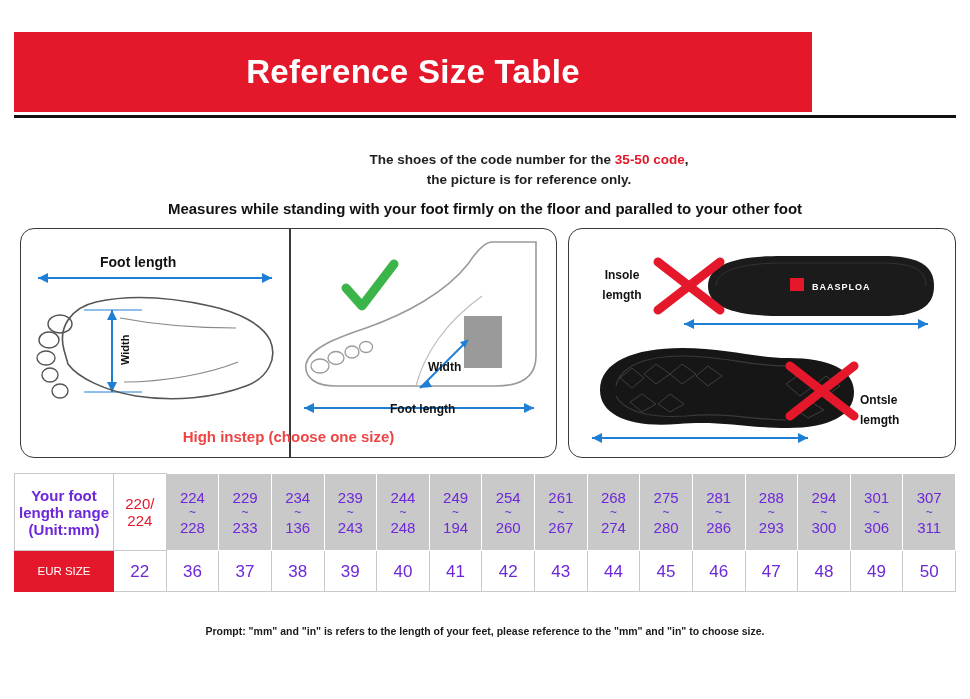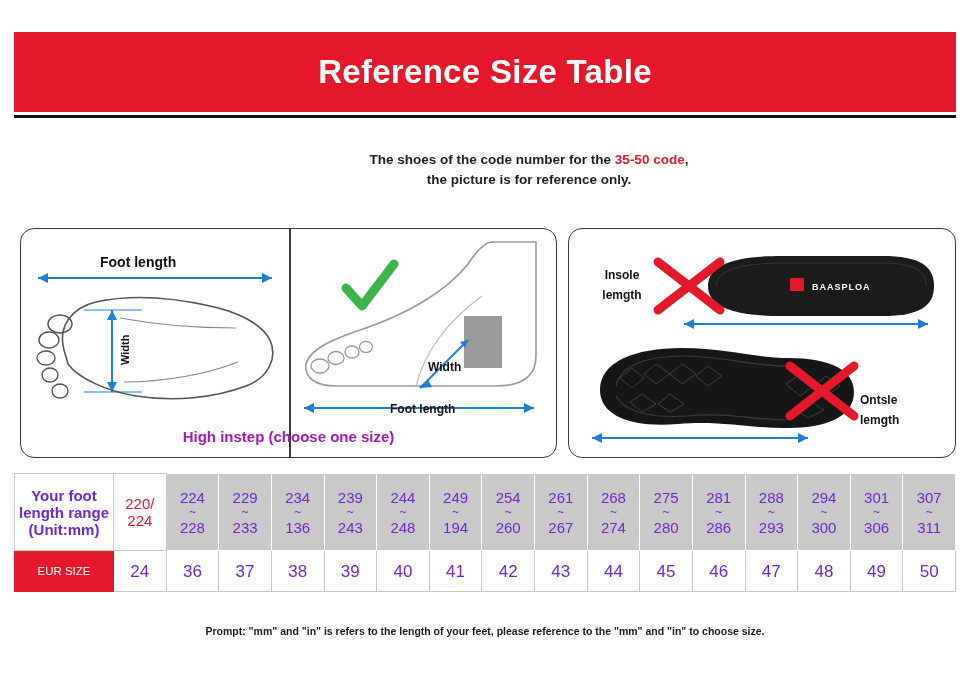--- a/index.html
+++ b/index.html
@@ -20,21 +20,21 @@
     width: 970px;
     height: 699px;
     background: #ffffff;
   }
 
   
   .header-band {
     position: absolute;
     left: 14px;
     top: 32px;
-    width: 942px;
+    width: 798px;
     height: 80px;
     background: #e4182a;
     display: flex;
     align-items: center;
     justify-content: center;
   }
   .header-title {
     color: #ffffff;
     font-size: 33px;
     font-weight: bold;
@@ -126,21 +126,21 @@
     white-space: nowrap;
   }
   .caption-bottom {
     position: absolute;
     left: 20px;
     top: 428px;
     width: 537px;
     text-align: center;
     font-size: 15px;
     font-weight: bold;
-    color: #a21caf;
+    color: #ef4444;
   }
 
   
   .table-wrap {
     position: absolute;
     left: 14px;
     top: 473px;
     width: 942px;
   }
   table.size-table {
@@ -214,20 +214,21 @@
   </div>
   <div class="header-rule"></div>
 
   <div class="subtitle">
     <div>
       <span>The shoes of the code number for the </span><span class="hl">35-50 code</span><span>,</span>
     </div>
     <div>the picture is for reference only.</div>
   </div>
 
+  <div class="measure-line">Measures while standing with your foot firmly on the floor and paralled to your other foot</div>
 
   <div class="panel panel-left"></div>
   <div class="panel-inner-divider"></div>
 
   <svg class="svg-abs" style="left:24px; top:232px;" width="264" height="222">
 
     <line x1="14" y1="46" x2="248" y2="46" stroke="#1f7fd4" stroke-width="2"></line>
     <polygon points="14,46 24,41 24,51" fill="#1f7fd4"></polygon>
     <polygon points="248,46 238,41 238,51" fill="#1f7fd4"></polygon>
 
@@ -425,21 +426,21 @@
           <span class="rng-bot">306</span>
         </td>
         <td>
           <span class="rng-top">307</span>
           <span class="rng-mid">~</span>
           <span class="rng-bot">311</span>
         </td>
       </tr>
       <tr class="eur-row">
         <td class="eur-head">EUR  SIZE</td>
-        <td>24</td>
+        <td>22</td>
         <td>36</td>
         <td>37</td>
         <td>38</td>
         <td>39</td>
         <td>40</td>
         <td>41</td>
         <td>42</td>
         <td>43</td>
         <td>44</td>
         <td>45</td>

